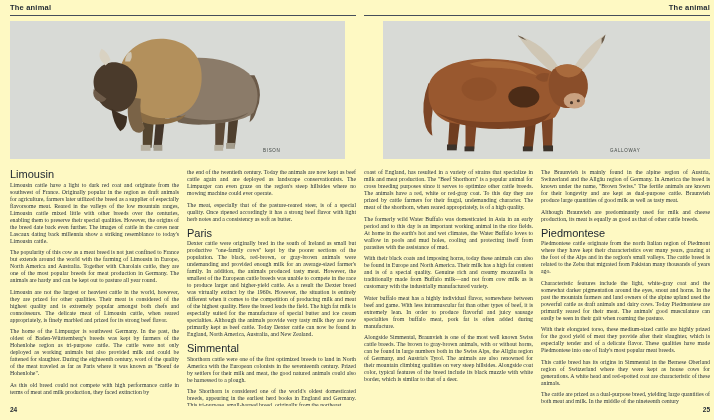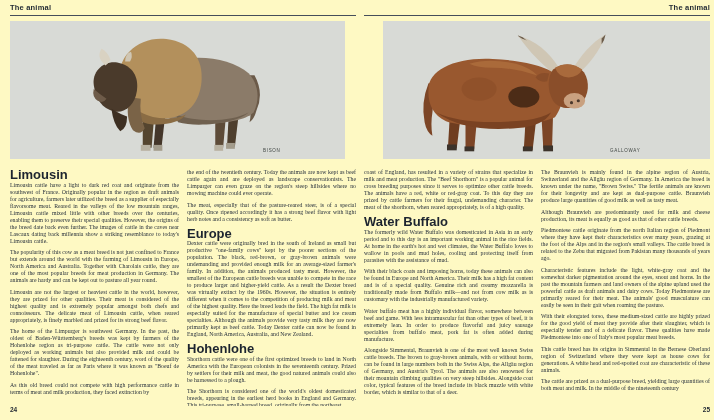--- a/index.html
+++ b/index.html
@@ -35,21 +35,21 @@
   }
   .page-left .image-caption{left:253px;}
   .page-right .image-caption{left:227px;}
   .columns{
     position:absolute;top:169px;left:0;right:0;bottom:14px;
     display:flex;gap:8px;overflow:hidden;
   }
   .col{flex:1 1 0;overflow:hidden;}
   .col h3{
     font-family:"Liberation Sans","DejaVu Sans",sans-serif;
-    font-size:13px;font-weight:bold;color:#1c242f;
+    font-size:11px;font-weight:normal;color:#1c242f;
     margin:6px 0 2.5px 0;line-height:9px;
   }
   .col h3:first-child{margin-top:1px;}
   .col p{
     font-size:5.8px;line-height:7px;text-align:justify;
     margin:0 0 4.5px 0;color:#27303c;
   }
   .page-number{
     position:absolute;bottom:7px;
     font-family:"Liberation Sans","DejaVu Sans",sans-serif;
@@ -108,23 +108,23 @@
           <h3>Limousin</h3>
           <p>Limousin cattle have a light to dark red coat and originate from the southwest of France. Originally popular in the region as draft animals for agriculture, farmers later utilized the breed as a supplier of especially flavorsome meat. Reared in the valleys of the low mountain ranges, Limousin cattle mixed little with other breeds over the centuries, enabling them to preserve their special qualities. However, the origins of the breed date back even further. The images of cattle in the caves near Lascaux dating back millennia show a striking resemblance to today's Limousin cattle.</p>
           <p>The popularity of this cow as a meat breed is not just confined to France but extends around the world with the farming of Limousin in Europe, North America and Australia. Together with Charolais cattle, they are one of the most popular breeds for meat production in Germany. The animals are hardy and can be kept out to pasture all year round.</p>
           <p>Limousin are not the largest or heaviest cattle in the world, however, they are prized for other qualities. Their meat is considered of the highest quality and is extremely popular amongst both chefs and connoisseurs. The delicate meat of Limousin cattle, when reared appropriately, is finely marbled and prized for its strong beef flavor.</p>
           <p>The home of the Limpurger is southwest Germany. In the past, the oldest of Baden-Württemberg's breeds was kept by farmers of the Hohenlohe region as tri-purpose cattle. The cattle were not only deployed as working animals but also provided milk and could be fattened for slaughter. During the eighteenth century, word of the quality of the meat traveled as far as Paris where it was known as "Boeuf de Hohenlohe".</p>
           <p>As this old breed could not compete with high performance cattle in terms of meat and milk production, they faced extinction by</p>
         </div>
       <div class="col">
           <p>the end of the twentieth century. Today the animals are now kept as beef cattle again and are deployed as landscape conservationists. The Limpurger can even graze on the region's steep hillsides where no mowing machine could ever operate.</p>
           <p>The meat, especially that of the pasture-reared steer, is of a special quality. Once ripened accordingly it has a strong beef flavor with light herb notes and a consistency as soft as butter.</p>
-          <h3>Europe</h3>
+          <h3>Paris</h3>
           <p>Dexter cattle were originally bred in the south of Ireland as small but productive "one-family cows" kept by the poorer sections of the population. The black, red-brown, or gray-brown animals were undemanding and provided enough milk for an average-sized farmer's family. In addition, the animals produced tasty meat. However, the smallest of the European cattle breeds was unable to compete in the race to produce larger and higher-yield cattle. As a result the Dexter breed was virtually extinct by the 1960s. However, the situation is entirely different when it comes to the competition of producing milk and meat of the highest quality. Here the breed leads the field. The high fat milk is especially suited for the manufacture of special butter and ice cream specialties. Although the animals provide very tasty milk they are now primarily kept as beef cattle. Today Dexter cattle can now be found in England, North America, Australia, and New Zealand.</p>
-          <h3>Hohenlohe</h3>
+          <h3>Simmental</h3>
           <p>Shorthorn cattle were one of the first optimized breeds to land in North America with the European colonists in the seventeenth century. Prized by settlers for their milk and meat, the good natured animals could also be harnessed to a plough.</p>
           <p>The Shorthorn is considered one of the world's oldest domesticated breeds, appearing in the earliest herd books in England and Germany. This tri-purpose, small-horned breed, originally from the northeast</p>
         </div>
     </div>
 
     <div class="page-number">24</div>
   </section>
 
   <section class="page page-right">
     <div class="page-header">The animal</div>
@@ -166,29 +166,29 @@
         <ellipse cx="168" cy="74" rx="11" ry="8" fill="#c9a180"></ellipse>
         <circle cx="172" cy="74" r="1.6" fill="#4a382c"></circle>
         <circle cx="165" cy="76" r="1.6" fill="#4a382c"></circle>
       </svg>
       <figcaption class="image-caption">GALLOWAY</figcaption>
     </figure>
 
     <div class="columns">
       <div class="col">
           <p>coast of England, has resulted in a variety of strains that specialize in milk and meat production. The "Beef Shorthorn" is a popular animal for cross breeding purposes since it serves to optimize other cattle breeds. The animals have a red, white or red-gray coat. To this day they are prized by cattle farmers for their frugal, undemanding character. The meat of the shorthorn, when reared appropriately, is of a high quality.</p>
-          <h3>Water Buffalo</h3>
           <p>The formerly wild Water Buffalo was domesticated in Asia in an early period and to this day is an important working animal in the rice fields. At home in the earth's hot and wet climates, the Water Buffalo loves to wallow in pools and mud holes, cooling and protecting itself from parasites with the assistance of mud.</p>
           <p>With their black coats and imposing horns, today these animals can also be found in Europe and North America. Their milk has a high fat content and is of a special quality. Genuine rich and creamy mozzarella is traditionally made from Buffalo milk—and not from cow milk as is customary with the industrially manufactured variety.</p>
           <p>Water buffalo meat has a highly individual flavor, somewhere between beef and game. With less intramuscular fat than other types of beef, it is extremely lean. In order to produce flavorful and juicy sausage specialties from buffalo meat, pork fat is often added during manufacture.</p>
           <p>Alongside Simmental, Braunvieh is one of the most well known Swiss cattle breeds. The brown to gray-brown animals, with or without horns, can be found in large numbers both in the Swiss Alps, the Allgäu region of Germany, and Austria's Tyrol. The animals are also renowned for their mountain climbing qualities on very steep hillsides. Alongside coat color, typical features of the breed include its black muzzle with white border, which is similar to that of a deer.</p>
         </div>
       <div class="col">
           <p>The Braunvieh is mainly found in the alpine region of Austria, Switzerland and the Allgäu region of Germany. In America the breed is known under the name, "Brown Swiss." The fertile animals are known for their longevity and are kept as dual-purpose cattle. Braunvieh produce large quantities of good milk as well as tasty meat.</p>
           <p>Although Braunvieh are predominantly used for milk and cheese production, its meat is equally as good as that of other cattle breeds.</p>
+          <h3>Piedmontese</h3>
           <p>Piedmontese cattle originate from the north Italian region of Piedmont where they have kept their characteristics over many years, grazing at the foot of the Alps and in the region's small valleys. The cattle breed is related to the Zebu that migrated from Pakistan many thousands of years ago.</p>
           <p>Characteristic features include the light, white-gray coat and the somewhat darker pigmentation around the eyes, snout and horns. In the past the mountain farmers and land owners of the alpine upland used the powerful cattle as draft animals and dairy cows. Today Piedmontese are primarily reared for their meat. The animals' good musculature can easily be seen in their gait when roaming the pasture.</p>
           <p>With their elongated torso, these medium-sized cattle are highly prized for the good yield of meat they provide after their slaughter, which is especially tender and of a delicate flavor. These qualities have made Piedmontese into one of Italy's most popular meat breeds.</p>
           <p>This cattle breed has its origins in Simmental in the Bernese Oberland region of Switzerland where they were kept as house cows for generations. A white head and red-spotted coat are characteristic of these animals.</p>
           <p>The cattle are prized as a dual-purpose breed, yielding large quantities of both meat and milk. In the middle of the nineteenth century</p>
         </div>
     </div>
 
     <div class="page-number">25</div>
   </section>

